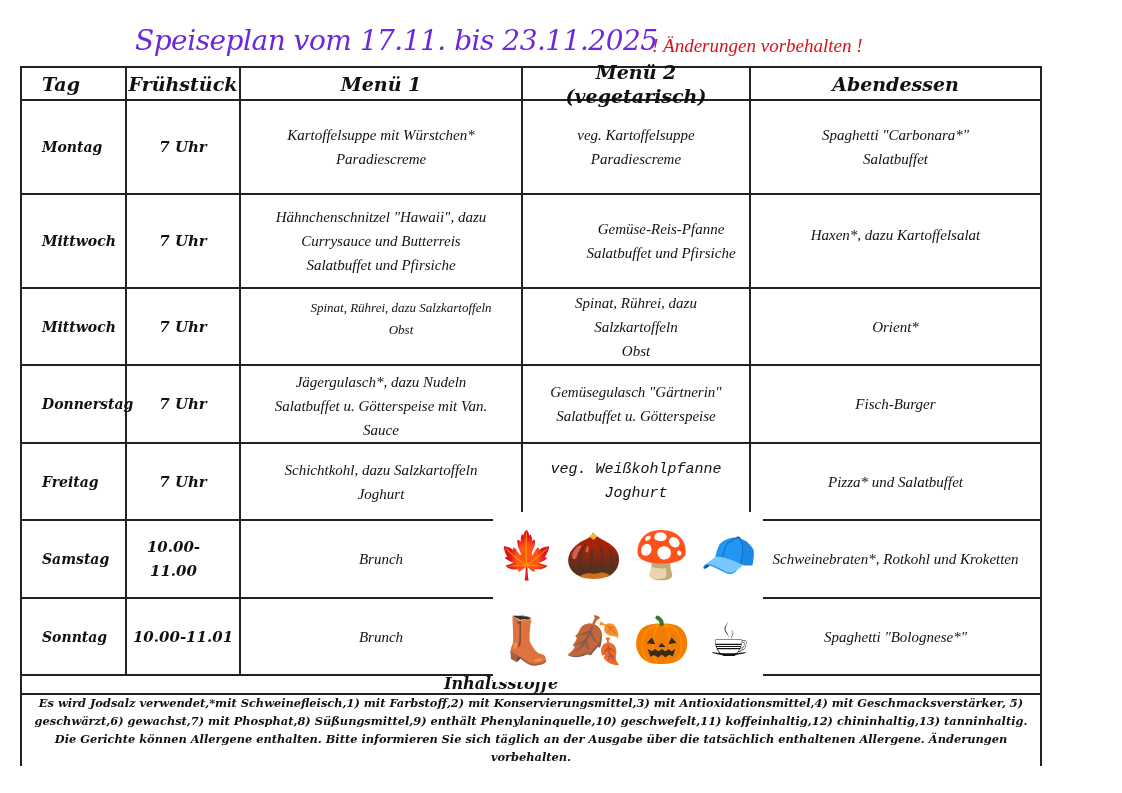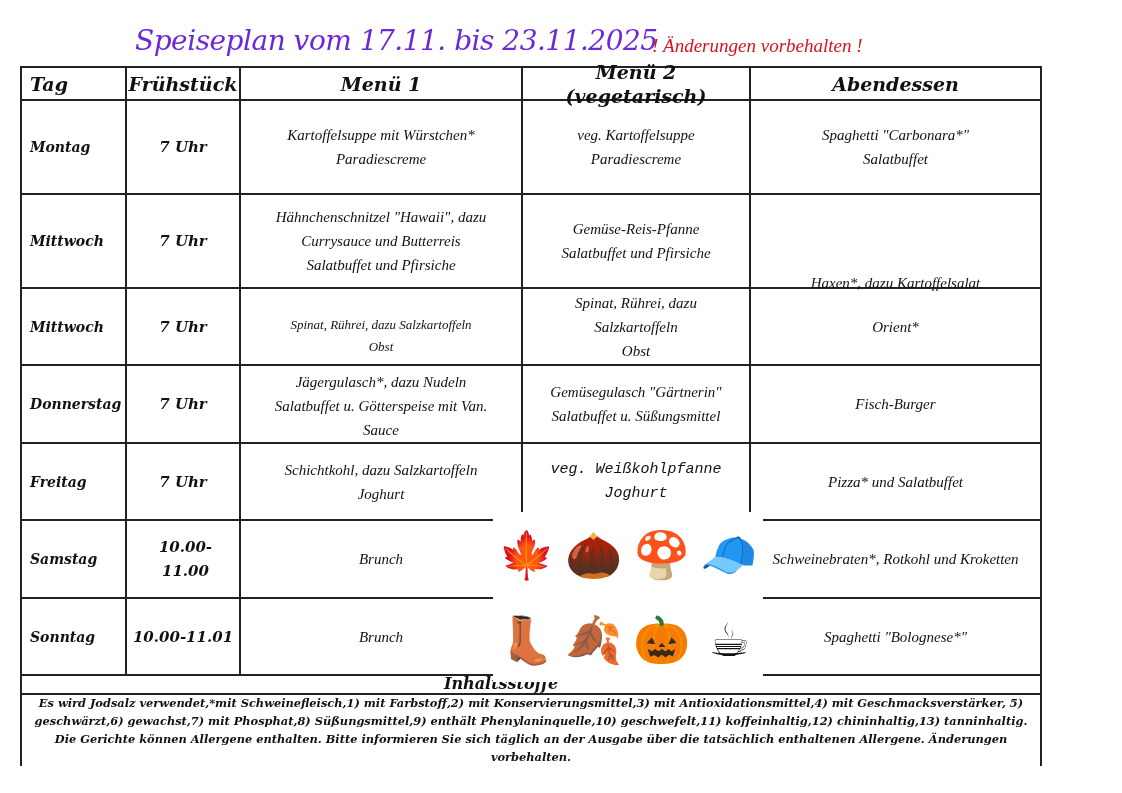--- a/index.html
+++ b/index.html
@@ -8,21 +8,21 @@
     .title { position:absolute; left:135px; top:24px; font-size:28px; font-style:italic;
       font-family:"DejaVu Serif", serif; letter-spacing:-0.5px; color:#6d28d9; }
     .notice { position:absolute; left:652px; top:35px; font-size:19px; font-style:italic;
       font-family:"Liberation Serif", serif; color:#d6141c; }
     .grid { position:absolute; left:20px; top:66px; width:1022px; height:700px; }
     .hline { position:absolute; height:2px; background:#222; }
     .vline { position:absolute; width:2px; background:#222; }
     .cell { position:absolute; display:flex; align-items:center; justify-content:center;
       text-align:center; font-style:italic; font-family:"Liberation Serif", serif;
       font-size:15px; line-height:24px; color:#111; }
-    .cell.left { justify-content:flex-start; padding-left:8px; }
+    .cell.left { justify-content:flex-start; padding-left:20px; }
     .cell .lines { display:flex; flex-direction:column; }
     .hdr { font-weight:bold; font-size:19px; font-family:"DejaVu Serif", serif; font-style:italic; }
     .day { font-weight:bold; font-size:14px; font-family:"DejaVu Serif", serif; font-style:italic; }
     .time { font-weight:bold; font-size:15px; font-family:"DejaVu Serif", serif; font-style:italic; }
     .small { font-size:13px; line-height:22px; }
     .legend-title { position:absolute; left:444px; top:674px; font-weight:bold; font-style:italic;
       font-size:16px; font-family:"DejaVu Serif", serif; }
     .legend-text { position:absolute; left:24px; top:694px; width:1014px; text-align:center;
       font-size:11.4px; line-height:18px; font-style:italic; font-weight:bold;
       font-family:"DejaVu Serif", serif; color:#111; }
@@ -85,35 +85,35 @@
 
   <div class="cell left day" style="left:2px;top:129px;width:99px;height:92px;">Mittwoch</div>
   <div class="cell time" style="left:107px;top:129px;width:112px;height:92px;">7 Uhr</div>
   <div class="cell" style="left:221px;top:129px;width:280px;height:92px;">
       <div class="lines">
         <span>Hähnchenschnitzel "Hawaii", dazu</span>
         <span>Currysauce und Butterreis</span>
         <span>Salatbuffet und Pfirsiche</span>
       </div>
     </div>
-  <div class="cell" style="left:503px;top:129px;width:226px;height:92px;">
+  <div class="cell" style="left:503px;top:129px;width:226px;height:92px;padding-left:25px;">
       <div class="lines">
         <span>Gemüse-Reis-Pfanne</span>
         <span>Salatbuffet und Pfirsiche</span>
       </div>
     </div>
-  <div class="cell" style="left:731px;top:129px;width:289px;height:80px;margin-top:48px;">
+  <div class="cell" style="left:731px;top:129px;width:289px;height:80px;">
       <div class="lines">
         <span>Haxen*, dazu Kartoffelsalat</span>
       </div>
     </div>
 
   <div class="cell left day" style="left:2px;top:223px;width:99px;height:75px;">Mittwoch</div>
   <div class="cell time" style="left:107px;top:223px;width:112px;height:75px;">7 Uhr</div>
-  <div class="cell small" style="left:221px;top:232px;width:280px;height:75px;">
+  <div class="cell small" style="left:221px;top:215px;width:280px;height:75px;padding-left:20px;">
       <div class="lines">
         <span>Spinat, Rührei, dazu Salzkartoffeln</span>
         <span>Obst</span>
       </div>
     </div>
   <div class="cell" style="left:503px;top:223px;width:226px;height:75px;">
       <div class="lines">
         <span>Spinat, Rührei, dazu</span>
         <span>Salzkartoffeln</span>
         <span>Obst</span>
@@ -130,21 +130,21 @@
   <div class="cell" style="left:221px;top:300px;width:280px;height:76px;align-items:flex-end;">
       <div class="lines">
         <span>Jägergulasch*, dazu Nudeln</span>
         <span>Salatbuffet u. Götterspeise mit Van.</span>
         <span>Sauce</span>
       </div>
     </div>
   <div class="cell" style="left:503px;top:300px;width:226px;height:76px;">
       <div class="lines">
         <span>Gemüsegulasch "Gärtnerin"</span>
-        <span>Salatbuffet u. Süßungsmittel</span>
+        <span>Salatbuffet u. Götterspeise</span>
       </div>
     </div>
   <div class="cell" style="left:731px;top:300px;width:289px;height:76px;">
       <div class="lines">
         <span>Fisch-Burger</span>
       </div>
     </div>
 
   <div class="cell left day" style="left:2px;top:378px;width:99px;height:75px;">Freitag</div>
   <div class="cell time" style="left:107px;top:378px;width:112px;height:75px;">7 Uhr</div>
@@ -160,21 +160,21 @@
         <span>Joghurt</span>
       </div>
     </div>
   <div class="cell left day" style="left:2px;top:455px;width:99px;height:76px;">Samstag</div>
 
   <div class="cell" style="left:731px;top:378px;width:289px;height:75px;">
       <div class="lines">
         <span>Pizza*  und Salatbuffet</span>
       </div>
     </div>
-  <div class="cell time" style="left:107px;top:455px;width:93px;height:76px;margin-left:12px;">10.00-11.00</div>
+  <div class="cell time" style="left:107px;top:455px;width:93px;height:76px;">10.00-11.00</div>
   <div class="cell" style="left:221px;top:455px;width:280px;height:76px;">
       <div class="lines">
         <span>Brunch</span>
       </div>
     </div>
   <div class="cell" style="left:731px;top:455px;width:289px;height:76px;">
       <div class="lines">
         <span>Schweinebraten*, Rotkohl und Kroketten</span>
       </div>
     </div>

